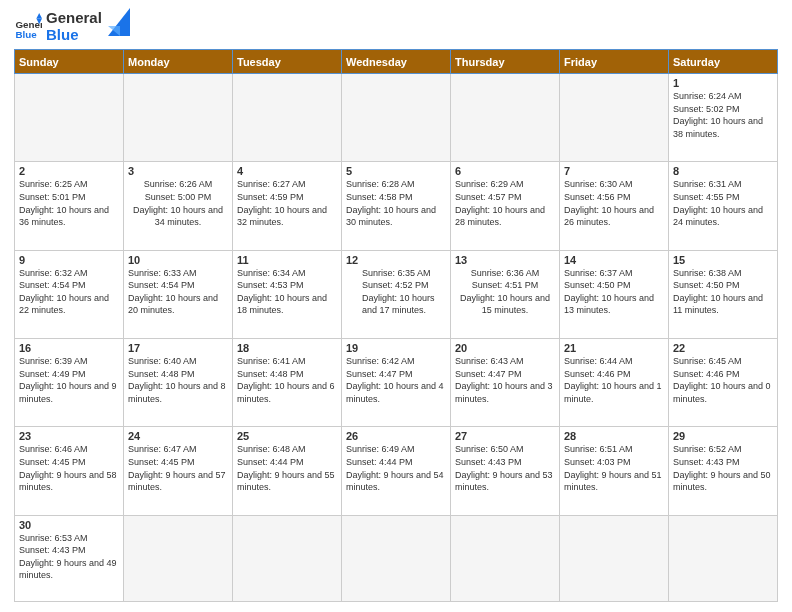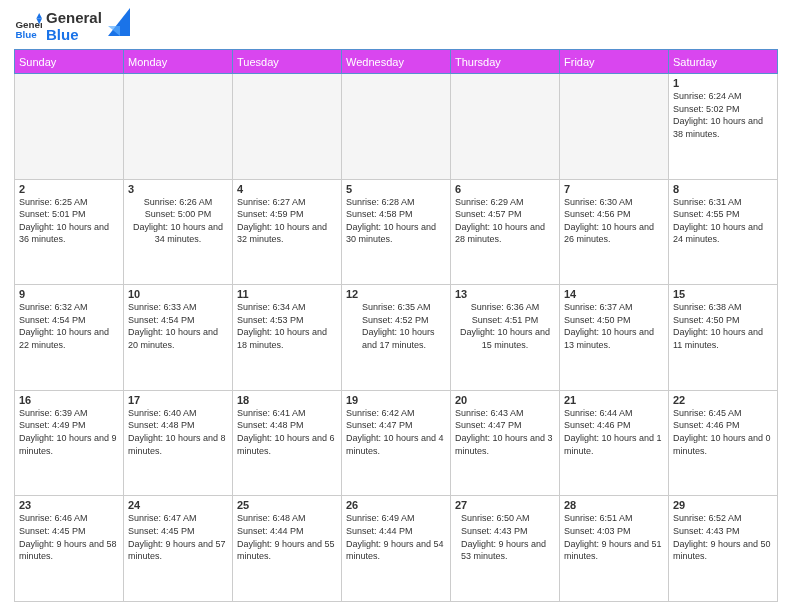--- a/index.html
+++ b/index.html
@@ -46,24 +46,24 @@
       color: #555;
     }
     .calendar {
       flex: 1;
       border: 1px solid #ccc;
       border-collapse: collapse;
       width: 100%;
       table-layout: fixed;
     }
     .calendar th {
-      background: #d946ef;
+      background: #a16207;
       color: #fff;
       font-size: 11px;
-      font-weight: normal;
+      font-weight: bold;
       padding: 4px 4px;
       text-align: left;
       border: 1px solid #5590d0;
       height: 24px;
     }
     .calendar td {
       border: 1px solid #ccc;
       vertical-align: top;
       padding: 3px 4px;
       font-size: 9.5px;
@@ -296,32 +296,46 @@
 Daylight: 9 hours and 55 minutes.</div>
           </td>
           <td>
             <span class="day-num">26</span>
             <div class="day-info" style="white-space: pre-line;">Sunrise: 6:49 AM
 Sunset: 4:44 PM
 Daylight: 9 hours and 54 minutes.</div>
           </td>
           <td>
             <span class="day-num">27</span>
-            <div class="day-info" style="white-space: pre-line; margin-left: 6px;">Sunrise: 6:50 AM
+            <div class="day-info" style="white-space: pre-line;">Sunrise: 6:50 AM
 Sunset: 4:43 PM
 Daylight: 9 hours and 53 minutes.</div>
           </td>
           <td>
             <span class="day-num">28</span>
             <div class="day-info" style="white-space: pre-line;">Sunrise: 6:51 AM
 Sunset: 4:03 PM
 Daylight: 9 hours and 51 minutes.</div>
           </td>
           <td>
             <span class="day-num">29</span>
             <div class="day-info" style="white-space: pre-line;">Sunrise: 6:52 AM
 Sunset: 4:43 PM
 Daylight: 9 hours and 50 minutes.</div>
           </td>
+        </tr>
+        <tr>
+          <td class="last-row">
+            <span class="day-num">30</span>
+            <div class="day-info" style="white-space: pre-line;">Sunrise: 6:53 AM
+Sunset: 4:43 PM
+Daylight: 9 hours and 49 minutes.</div>
+          </td>
+          <td class="empty last-row"></td>
+          <td class="empty last-row"></td>
+          <td class="empty last-row"></td>
+          <td class="empty last-row"></td>
+          <td class="empty last-row"></td>
+          <td class="empty last-row"></td>
         </tr>
       </tbody>
   </table>
 </div>
 
 </body></html>

